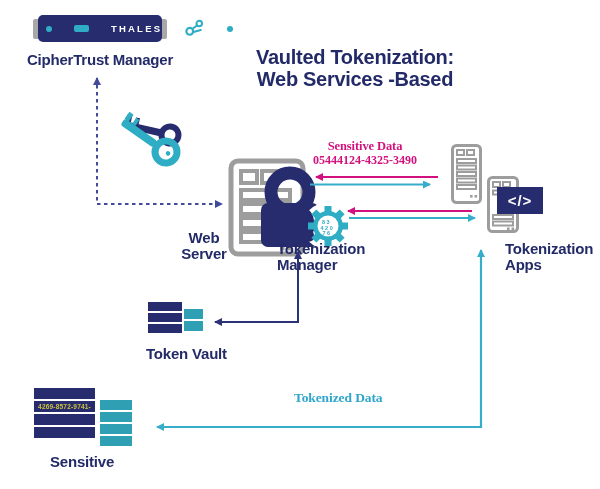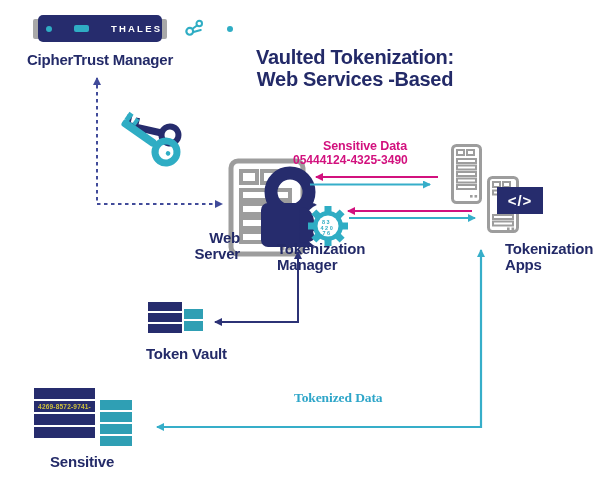--- a/index.html
+++ b/index.html
@@ -12,21 +12,21 @@
   .title{
     left:195px;top:46px;width:320px;text-align:center;
     font-size:20px;line-height:22px;font-weight:bold;color:var(--ink);
     white-space:pre-line;letter-spacing:-0.3px;
   }
   .node-label{
     font-size:15px;line-height:16px;font-weight:bold;color:var(--ink);
     white-space:pre-line;letter-spacing:-0.2px;
   }
   .flow-label{font-weight:bold;letter-spacing:-0.1px;}
-  .magenta-txt{color:var(--magenta);}
+  .magenta-txt{color:var(--magenta);font-family:Liberation Serif, serif;}
   .teal-txt{color:var(--teal_text);font-family:Liberation Serif, serif;}
   .ink-txt{color:var(--ink);}
   
   .ear{background:#a8a8a8;width:7px;height:20px;border-radius:2px;}
   .chassis{
     left:38px;top:15px;width:124px;height:27px;border-radius:5px;
     background:var(--navy);display:flex;align-items:center;padding:0 8px;gap:22px;
     box-sizing:border-box;
   }
   .t-dot{width:6px;height:6px;border-radius:50%;background:var(--teal);flex:0 0 auto;}
@@ -112,21 +112,21 @@
     <rect x="3" y="3" width="72" height="93" rx="7" class="srv-outline" stroke-width="5"></rect>
     <rect x="13" y="13" width="16" height="12" class="srv-outline" stroke-width="4"></rect>
     <rect x="34" y="13" width="16" height="12" class="srv-outline" stroke-width="4"></rect>
     <rect x="13" y="32" width="49" height="10" class="srv-outline" stroke-width="4"></rect>
     <rect x="13" y="46" width="49" height="10" class="srv-outline" stroke-width="4"></rect>
     <rect x="13" y="60" width="49" height="10" class="srv-outline" stroke-width="4"></rect>
     <rect x="13" y="74" width="49" height="10" class="srv-outline" stroke-width="4"></rect>
     <rect x="52" y="88" width="4.5" height="4.5" class="srv-fill"></rect>
     <rect x="59.5" y="88" width="4.5" height="4.5" class="srv-fill"></rect>
   </svg>
-  <div class="abs node-label" style="left:168px;top:230px;width:72px;text-align:right">Web
+  <div class="abs node-label" style="left:168px;top:230px;width:72px;text-align:center">Web
 Server</div>
 
   <svg class="abs" style="left:250px;top:163px" width="100" height="90" viewBox="0 0 100 90">
     <circle cx="40" cy="29" r="19" class="stroke-navy" stroke-width="13"></circle>
     <rect x="11" y="40" width="58" height="44" rx="7" class="fill-navy"></rect>
     <circle cx="76" cy="63" r="23" class="fill-white"></circle>
     <path d="M50 44 a13 15 0 0 1 14 16 l4 6 -5 2.5 1.5 5 q-0.5 5 -7 5.5 l-8 0.5 z" class="fill-navy"></path>
     <g transform="translate(78,63)">
       <g class="fill-teal">
         <rect x="-3.5" y="-20" width="7" height="8"></rect>
@@ -194,21 +194,21 @@
     <div class="db-n" style="top:26px"></div>
     <div class="db-n" style="top:39px"></div>
     <div class="db-t" style="top:12px"></div>
     <div class="db-t" style="top:24px"></div>
     <div class="db-t" style="top:36px"></div>
     <div class="db-t" style="top:48px"></div>
   </div>
   <div class="abs node-label" style="left:50px;top:454px;width:100px">Sensitive</div>
 
   <div class="abs flow-label magenta-txt" style="left:300px;top:139px;width:130px;text-align:center;font-size:12.5px">Sensitive Data</div>
-  <div class="abs magenta-txt" style="left:293px;top:153px;width:144px;font-size:12px;font-weight:bold">05444124-4325-3490</div>
+  <div class="abs magenta-txt" style="left:293px;top:153px;width:144px;text-align:center;font-size:12px;font-weight:bold">05444124-4325-3490</div>
   <div class="abs flow-label teal-txt" style="left:294px;top:390px;font-size:13.5px">Tokenized Data</div>
 
   <svg id="connectors" class="abs" width="600" height="489" viewBox="0 0 600 489">
     <defs>
       <marker id="m-navy" viewBox="0 0 8 8" refX="7" refY="4" markerWidth="8" markerHeight="8" markerUnits="userSpaceOnUse" orient="auto-start-reverse">
           <path d="M0 0 L8 4 L0 8 Z"></path>
         </marker>
       <marker id="m-navyd" viewBox="0 0 8 8" refX="7" refY="4" markerWidth="8" markerHeight="8" markerUnits="userSpaceOnUse" orient="auto-start-reverse">
           <path d="M0 0 L8 4 L0 8 Z"></path>
         </marker>

